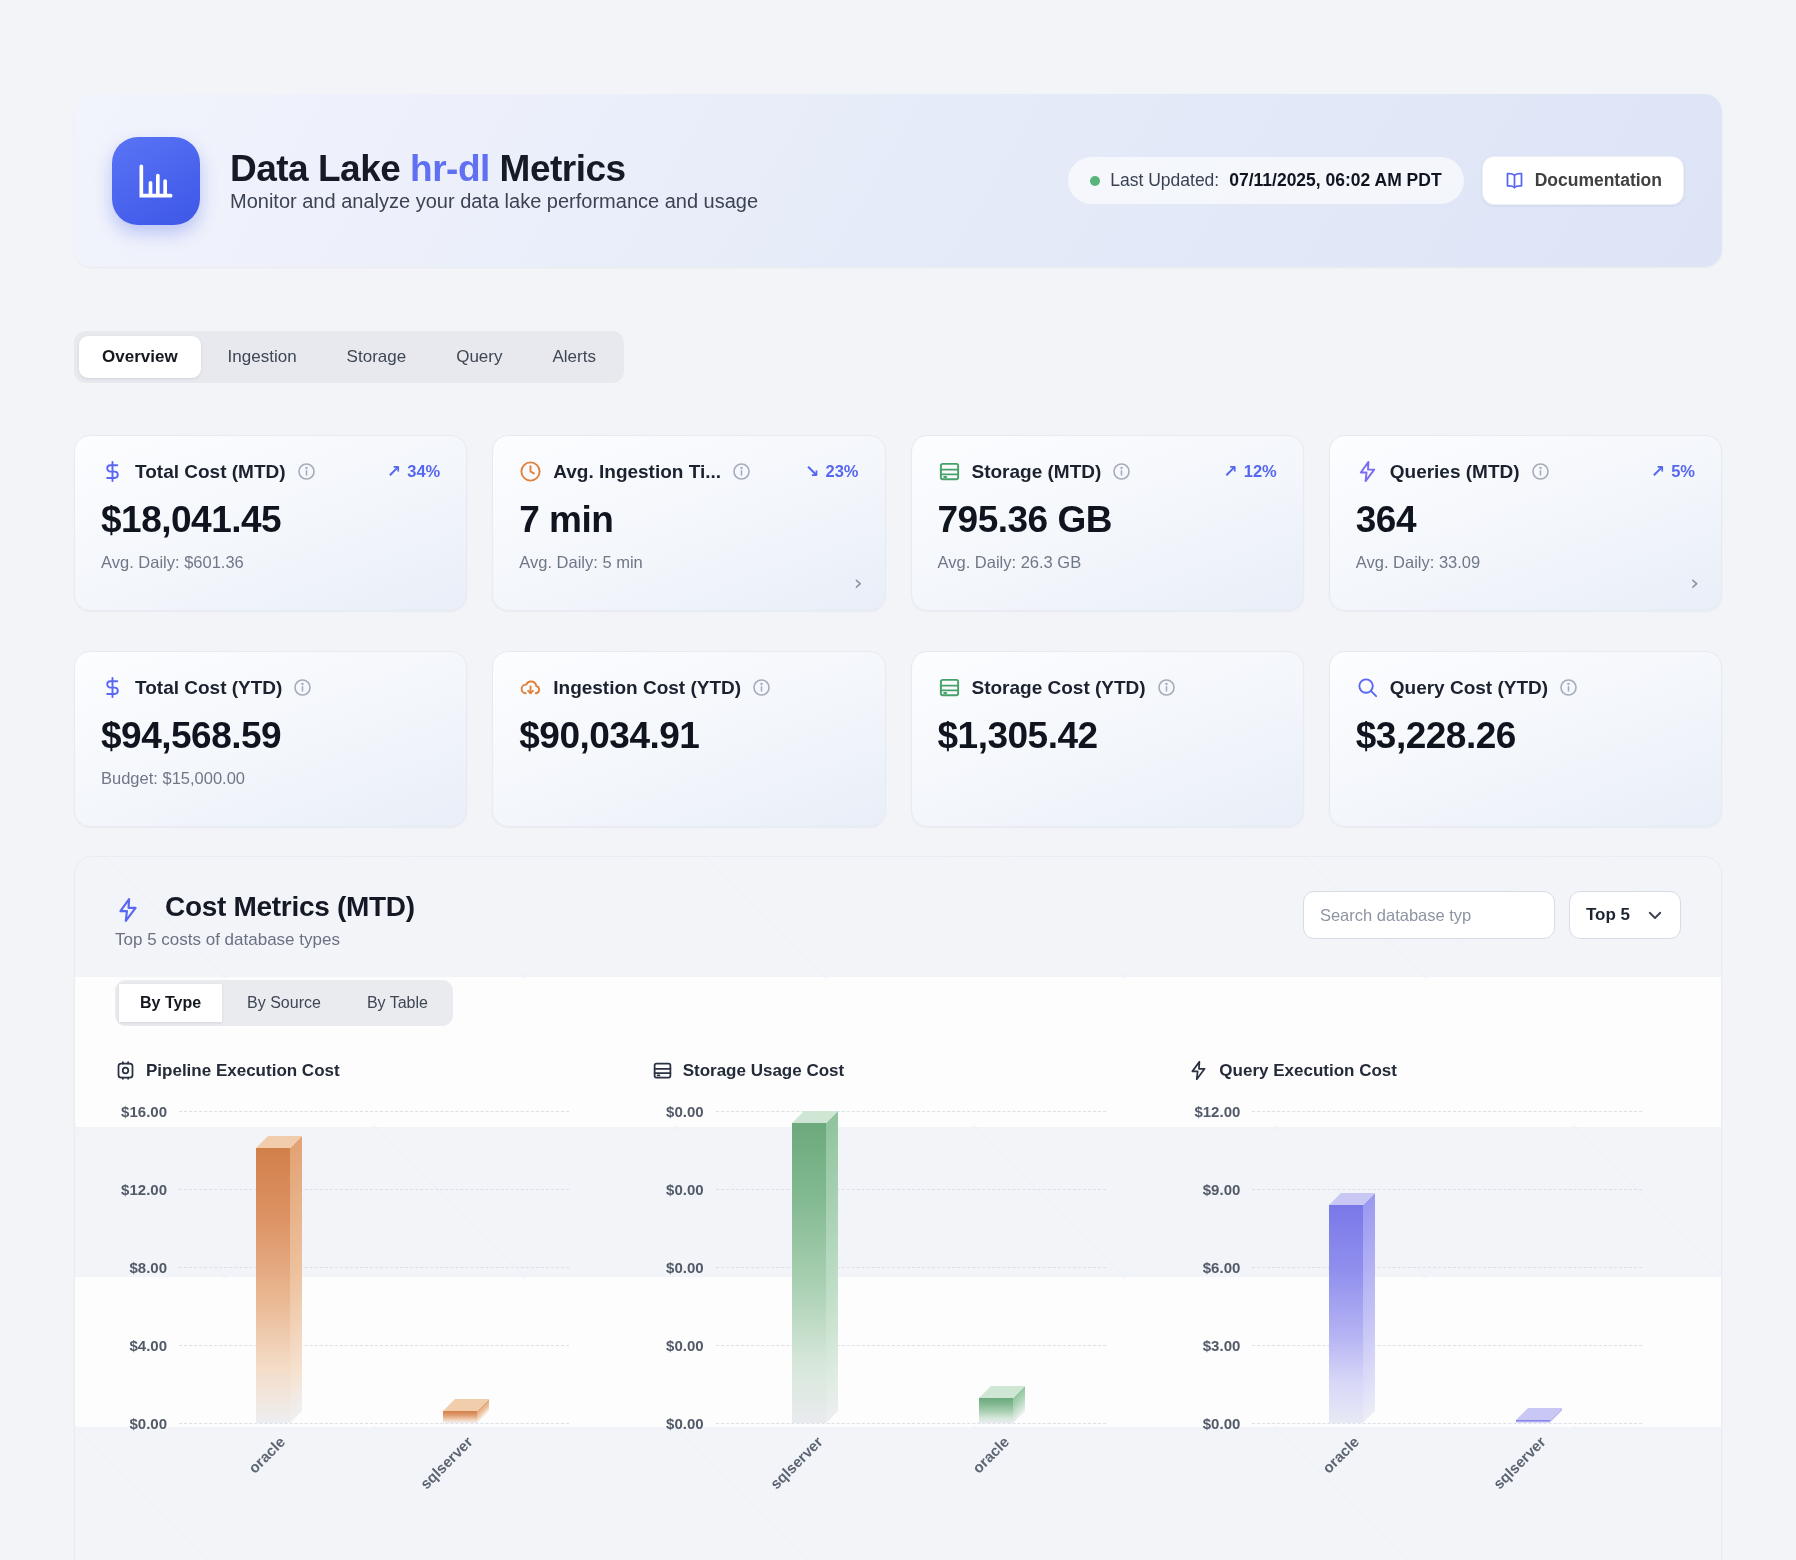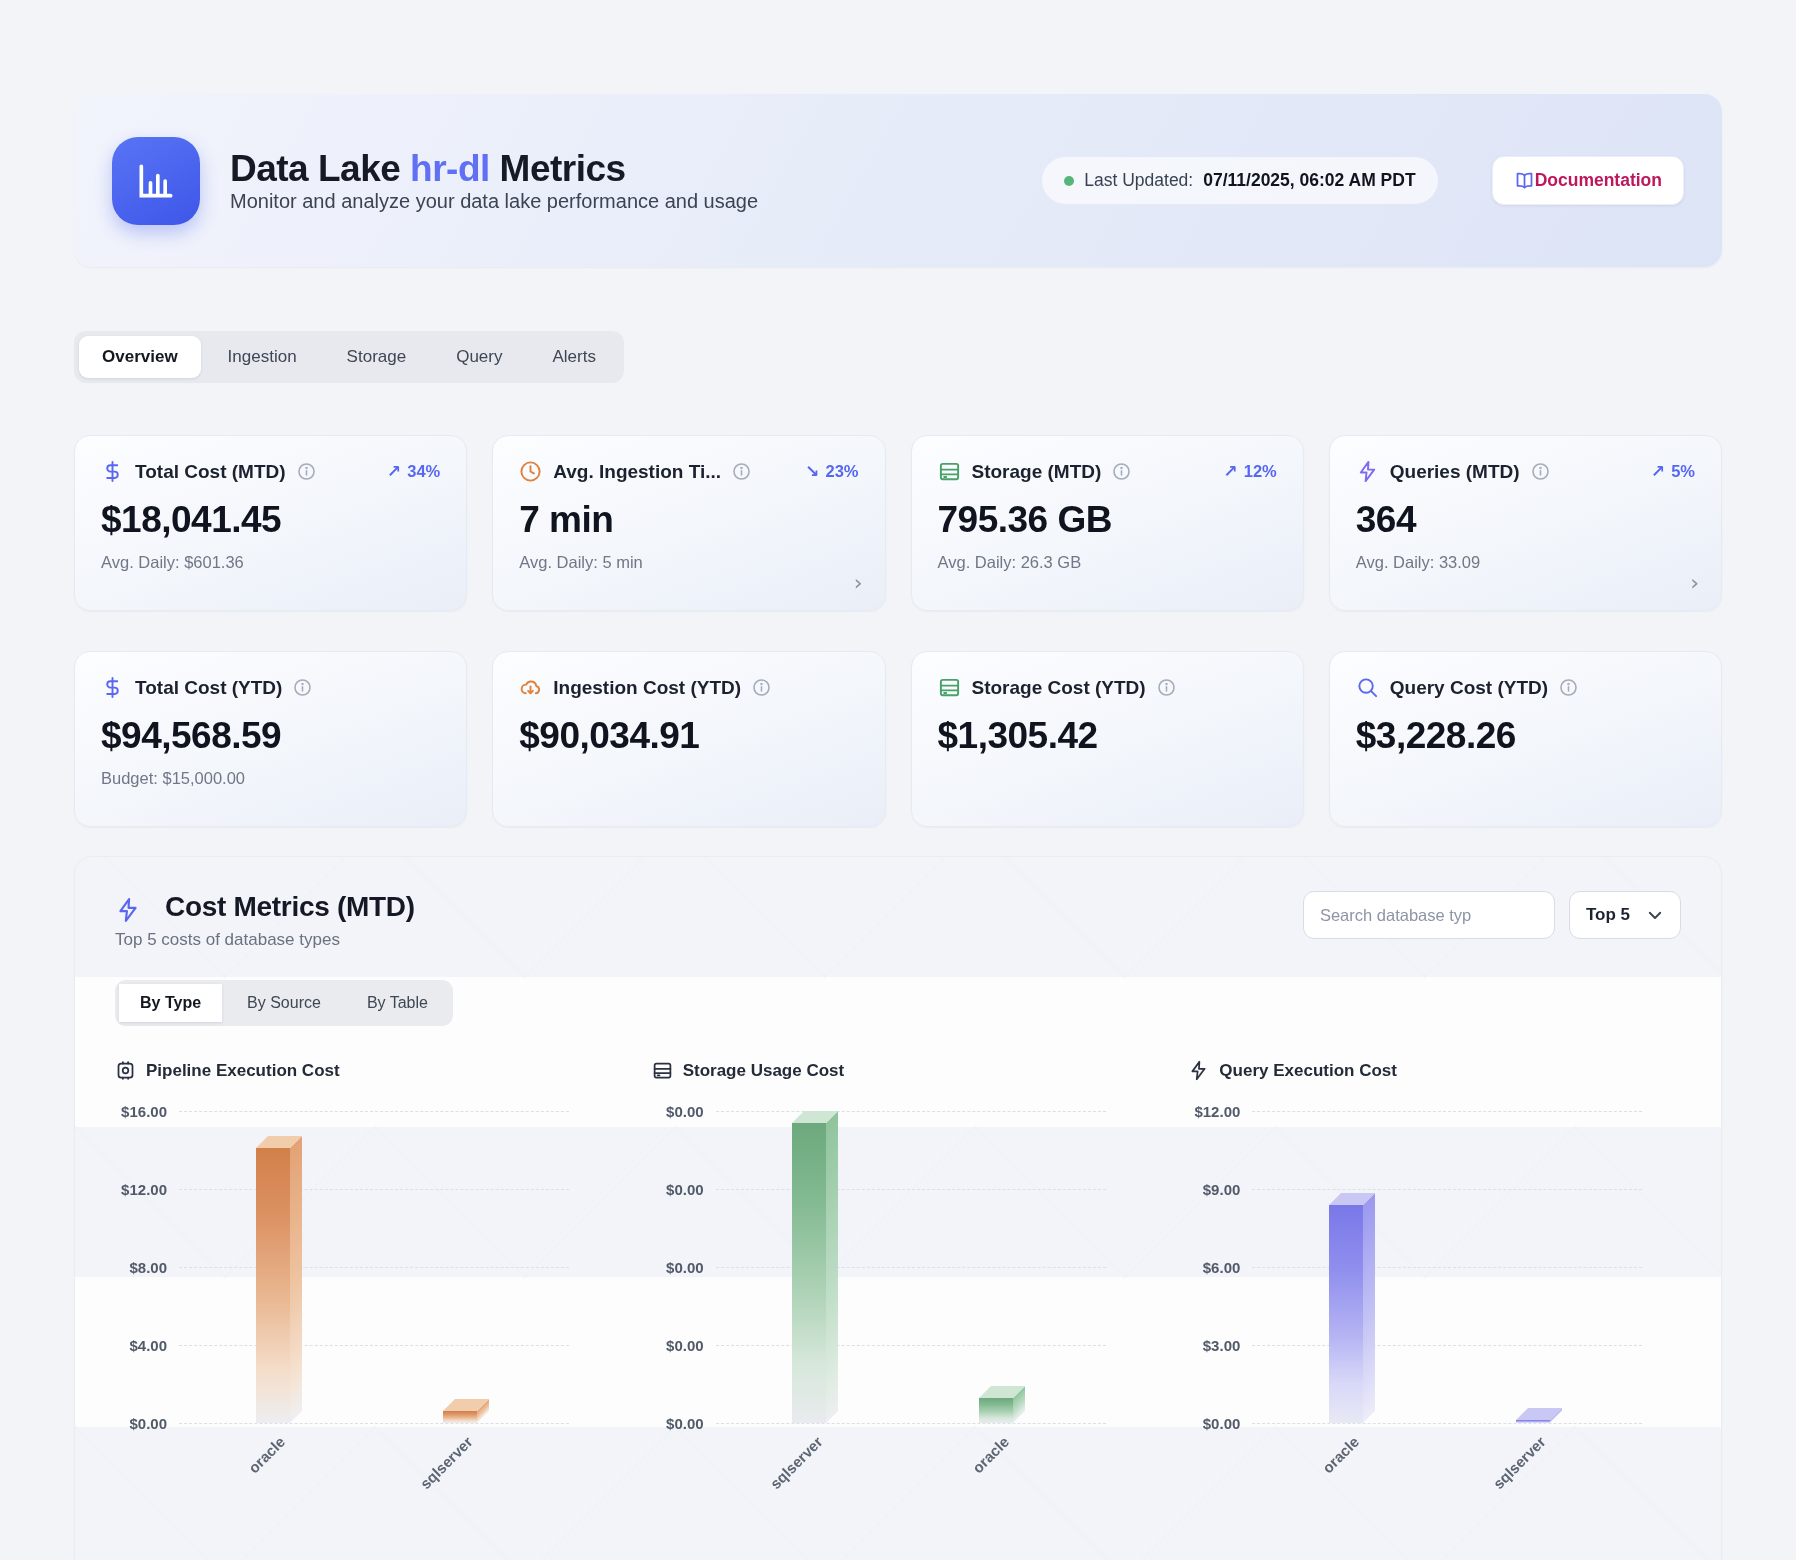--- a/index.html
+++ b/index.html
@@ -33,24 +33,24 @@
   .hero-sub{font-size:20px;color:#3c4353;}
   .hero-right{display:flex;align-items:center;gap:18px;flex:none;}
   .updated-pill{
     display:flex;align-items:center;gap:10px;
     background:rgba(255,255,255,.62);border-radius:999px;
     padding:13px 22px;font-size:17.5px;color:#3a4252;
   }
   .dot{width:10px;height:10px;border-radius:50%;background:#57b57c;flex:none;}
   .updated-pill b{color:#10141f;font-weight:700;}
   .doc-btn{
-    display:flex;align-items:center;
+    display:flex;align-items:center;gap:10px;
     background:#ffffff;border-radius:12px;border:1px solid #eceff5;
-    padding:13px 21px;font-size:17.5px;font-weight:600;color:#be185d;
-    box-shadow:0 1px 3px rgba(20,30,60,.08);cursor:pointer;margin-left:36px;
+    padding:13px 21px;font-size:17.5px;font-weight:600;color:#404040;
+    box-shadow:0 1px 3px rgba(20,30,60,.08);cursor:pointer;
   }
 
   
   .tabs{
     display:inline-flex;align-items:center;gap:4px;
     margin:64px 0 0 74px;
     background:#e7e9ee;border-radius:12px;padding:5px;
   }
   .tab{
     padding:11px 23px;border-radius:9px;font-size:17px;color:#3f4654;cursor:pointer;white-space:nowrap;

